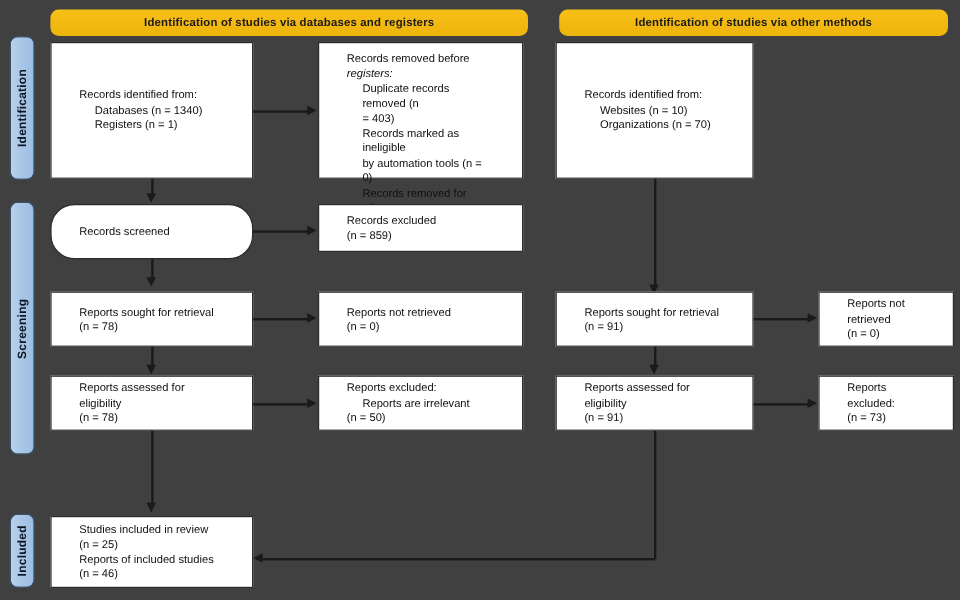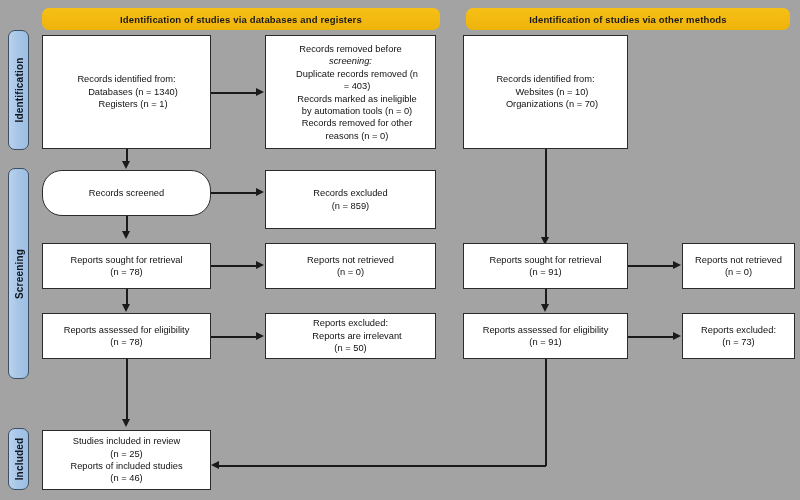--- a/index.html
+++ b/index.html
@@ -7,21 +7,21 @@
     padding: 0;
     background: #ffffff;
   }
   body {
     font-family: "Liberation Sans", sans-serif;
   }
   #diagram {
     position: relative;
     width: 800px;
     height: 500px;
-    background: #a3a3a3;
+    background: #404040;
     overflow: hidden;
   }
   
   .stage-pill {
     position: absolute;
     left: 8px;
     width: 21px;
     background: linear-gradient(to right, #b9d3ee 0%, #a8c6e7 45%, #9dbfe3 100%);
     border: 1.2px solid #3d4f63;
     border-radius: 7px;
@@ -58,22 +58,21 @@
   }
   
   .flow-box {
     position: absolute;
     background: #ffffff;
     border: 1.4px solid #2b2b2b;
     box-sizing: border-box;
     display: flex;
     flex-direction: column;
     justify-content: center;
-    padding: 4px 4px;
-    align-items: center;
+    padding: 4px 23px;
   }
   .flow-box .box-line {
     font-size: 9.3px;
     color: #101010;
     line-height: 12.4px;
     white-space: pre-wrap;
   }
   .flow-box .box-line.indent {
     padding-left: 13px;
   }
@@ -128,21 +127,21 @@
   </div>
 
   <div class="flow-box" style="left:42px; top:35px; width:169px; height:114px;">
     <span class="box-line">Records identified from:</span>
     <span class="box-line indent">Databases (n = 1340)</span>
     <span class="box-line indent">Registers (n = 1)</span>
   </div>
 
   <div class="flow-box" style="left:265px; top:35px; width:171px; height:114px; justify-content:flex-start; padding-top:7px;">
     <span class="box-line">Records removed before</span>
-    <span class="box-line" style="font-style:italic;">screening:</span>
+    <span class="box-line" style="font-style:italic;">registers:</span>
     <span class="box-line indent">Duplicate records removed (n</span>
     <span class="box-line indent">= 403)</span>
     <span class="box-line indent">Records marked as ineligible</span>
     <span class="box-line indent">by automation tools (n = 0)</span>
     <span class="box-line indent">Records removed for other</span>
     <span class="box-line indent">reasons (n = 0)</span>
   </div>
 
   <div class="flow-box" style="left:463px; top:35px; width:165px; height:114px;">
     <span class="box-line">Records identified from:</span>
@@ -155,21 +154,21 @@
 
   <div class="conn v" style="left:126px; top:149px; height:14px;"></div>
   <div class="arrow down" style="left:122px; top:161px;"></div>
 
   <div class="conn v" style="left:545px; top:149px; height:90px;"></div>
   <div class="arrow down" style="left:541px; top:237px;"></div>
 
   <div class="flow-box" style="left:42px; top:170px; width:169px; height:46px;border-radius:20px;">
     <span class="box-line">Records screened</span>
   </div>
-  <div class="flow-box" style="left:265px; top:170px; width:171px; height:59px;">
+  <div class="flow-box" style="left:265px; top:170px; width:171px; height:40px;">
     <span class="box-line">Records excluded</span>
     <span class="box-line">(n = 859)</span>
   </div>
   <div class="conn h" style="left:211px; top:192px; width:46px;"></div>
   <div class="arrow right" style="left:256px; top:188px;"></div>
   <div class="conn v" style="left:126px; top:216px; height:17px;"></div>
   <div class="arrow down" style="left:122px; top:231px;"></div>
 
   <div class="flow-box" style="left:42px; top:243px; width:169px; height:46px;">
     <span class="box-line">Reports sought for retrieval</span>

